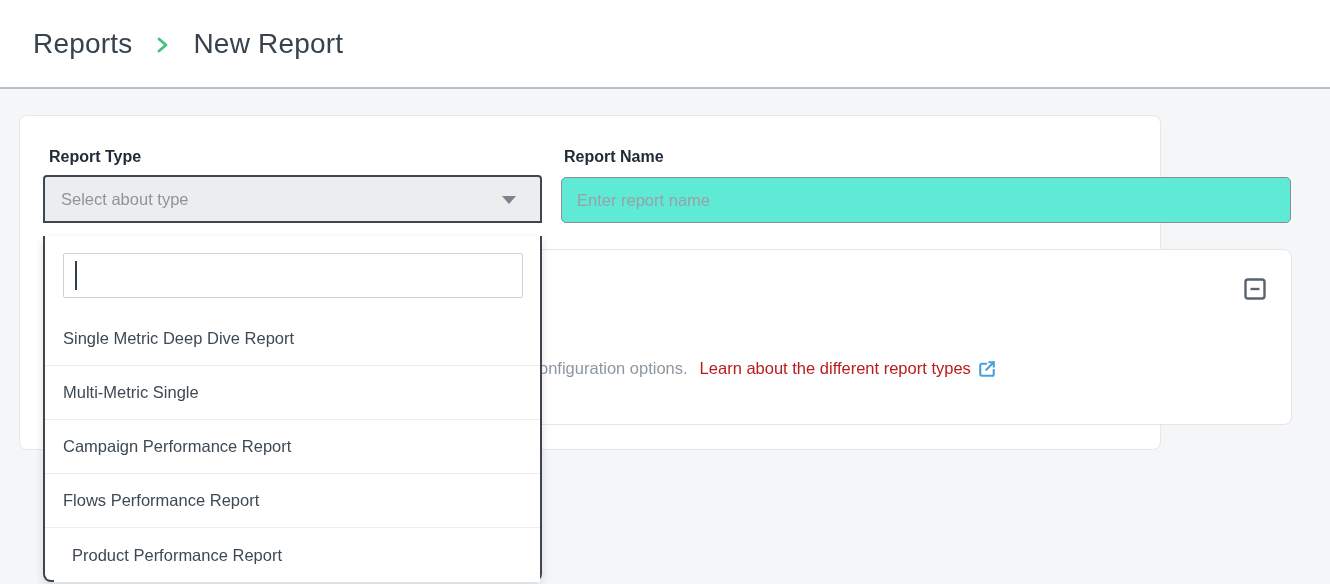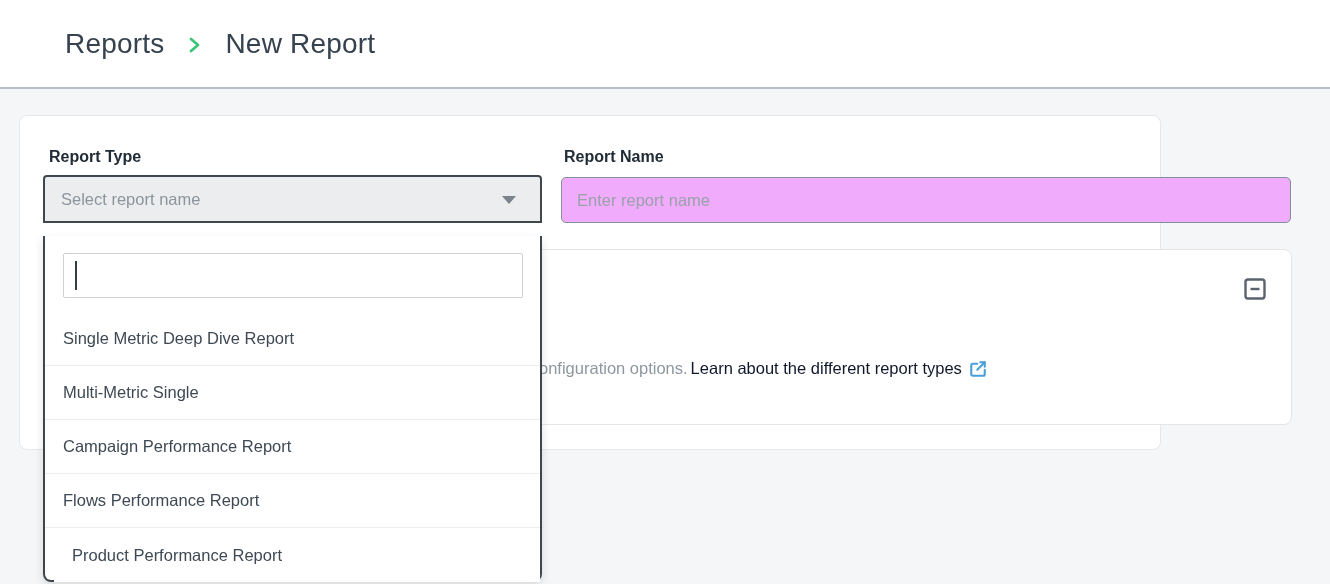--- a/index.html
+++ b/index.html
@@ -13,21 +13,21 @@
   }
 
   
   .header {
     position: absolute; left: 0; top: 0; width: 1330px; height: 89px;
     background: #ffffff;
     border-bottom: 2px solid #b9bfc6;
   }
   .breadcrumb {
     position: absolute; left: 33px; top: 0; height: 87px;
-    display: flex; align-items: center; gap: 24px; margin-left: 32px;
+    display: flex; align-items: center; gap: 24px;
   }
   .crumb {
     font-size: 28px; font-weight: 400; color: #36424d; letter-spacing: 0.2px;
   }
   .crumb.link { cursor: pointer; }
   .crumb-sep { display: flex; align-items: center; margin-top: 3px; }
 
   
   .card {
     position: absolute; left: 19px; top: 115px; width: 1142px; height: 335px;
@@ -39,21 +39,21 @@
     position: absolute; top: 32px;
     font-size: 16px; font-weight: 700; color: #212c37;
   }
   .label-type { left: 29px; }
   .label-name { left: 544px; }
 
   
   .name-input {
     position: absolute; left: 541px; top: 61px; width: 730px; height: 46px;
     border: 1px solid #878e96; border-radius: 5px;
-    background: #f0abfc;
+    background: #5eead4;
     font-family: inherit; font-size: 16.5px; color: #36424d;
     padding: 0 15px; outline: none;
   }
   .name-input::placeholder { color: #99a1a9; opacity: 1; }
 
   
   .info-panel {
     position: absolute; left: 29px; top: 133px; width: 1243px; height: 176px;
     background: #fff;
     border: 1px solid #e3e6e9;
@@ -66,21 +66,21 @@
     background: none; border: none; cursor: pointer; padding: 0;
     display: flex; align-items: center; justify-content: center;
   }
   .info-line {
     position: absolute; left: 489px; top: 105px; height: 26px;
     display: flex; align-items: center; white-space: nowrap;
     font-size: 16.5px;
   }
   .info-gray { color: #8e97a0; }
   .info-link {
-    color: #0f172a; text-decoration: none; margin-left: 3px; cursor: pointer;
+    color: #b91c1c; text-decoration: none; margin-left: 12px; cursor: pointer;
     display: inline-flex; align-items: center; gap: 7px;
   }
 
   
   .select-control {
     position: absolute; left: 23px; top: 59px; width: 499px; height: 48px;
     background: #ecedee;
     border: 2px solid #40464d;
     border-radius: 4px 4px 0 0;
     display: flex; align-items: center;
@@ -174,21 +174,21 @@
             <path d="M21 13v6a2 2 0 0 1-2 2H5a2 2 0 0 1-2-2V7a2 2 0 0 1 2-2h6"></path>
             <path d="M15 3h6v6"></path>
             <path d="M11 13L21 3"></path>
           </svg>
         </span>
       </a>
     </div>
   </div>
 
   <div class="select-control">
-    <span class="select-placeholder">Select report name</span>
+    <span class="select-placeholder">Select about type</span>
     <span class="select-caret"></span>
   </div>
 
   <div class="dropdown">
     <input class="dropdown-search" type="text" value="" style="">
     <div class="text-caret"></div>
     <ul class="option-list">
       <li class="option">Single Metric Deep Dive Report</li>
       <li class="option">Multi-Metric Single</li>
       <li class="option">Campaign Performance Report</li>

